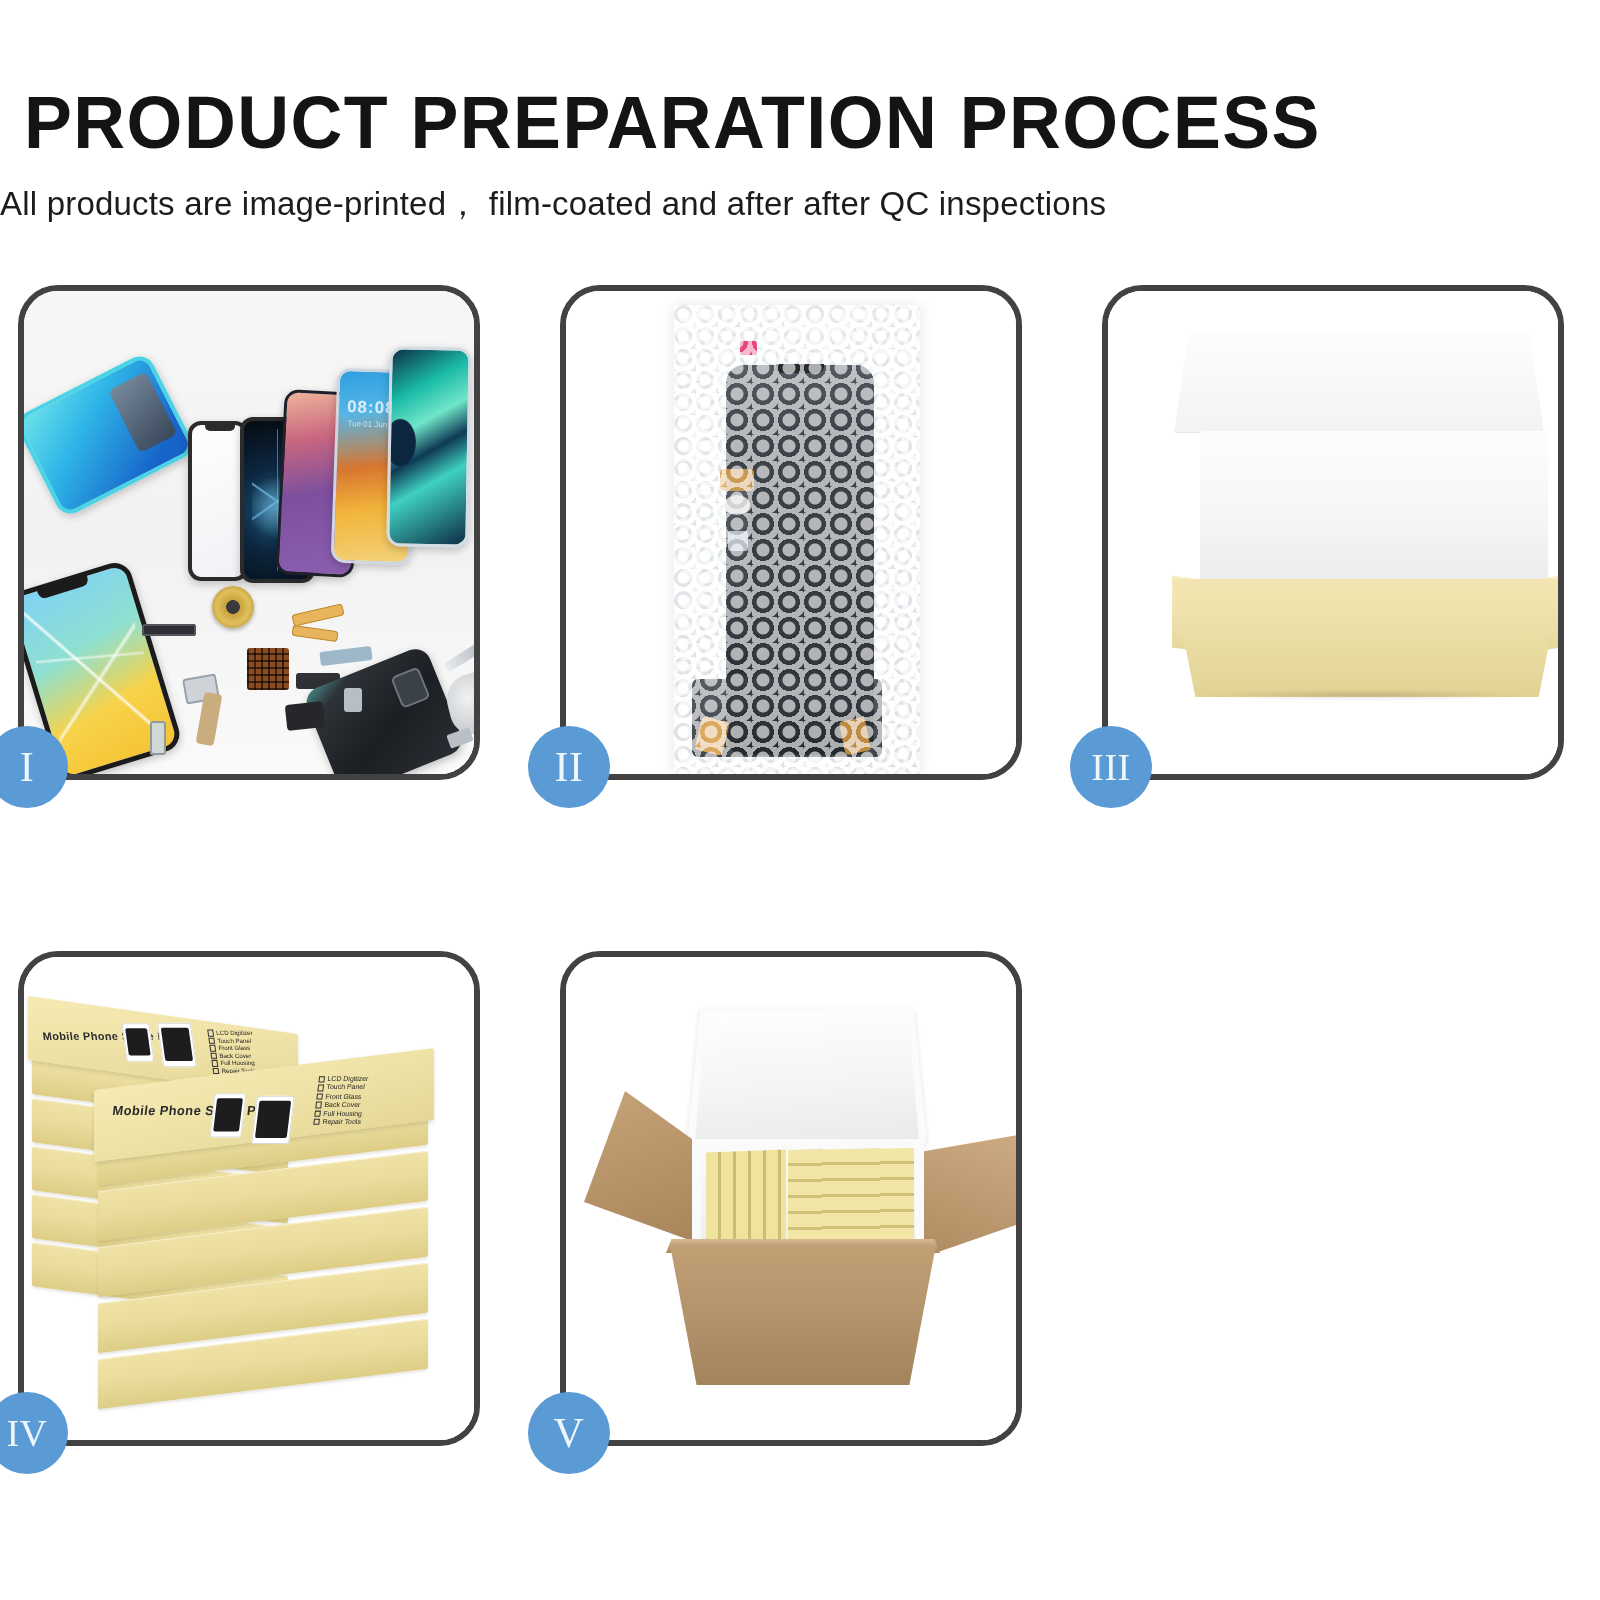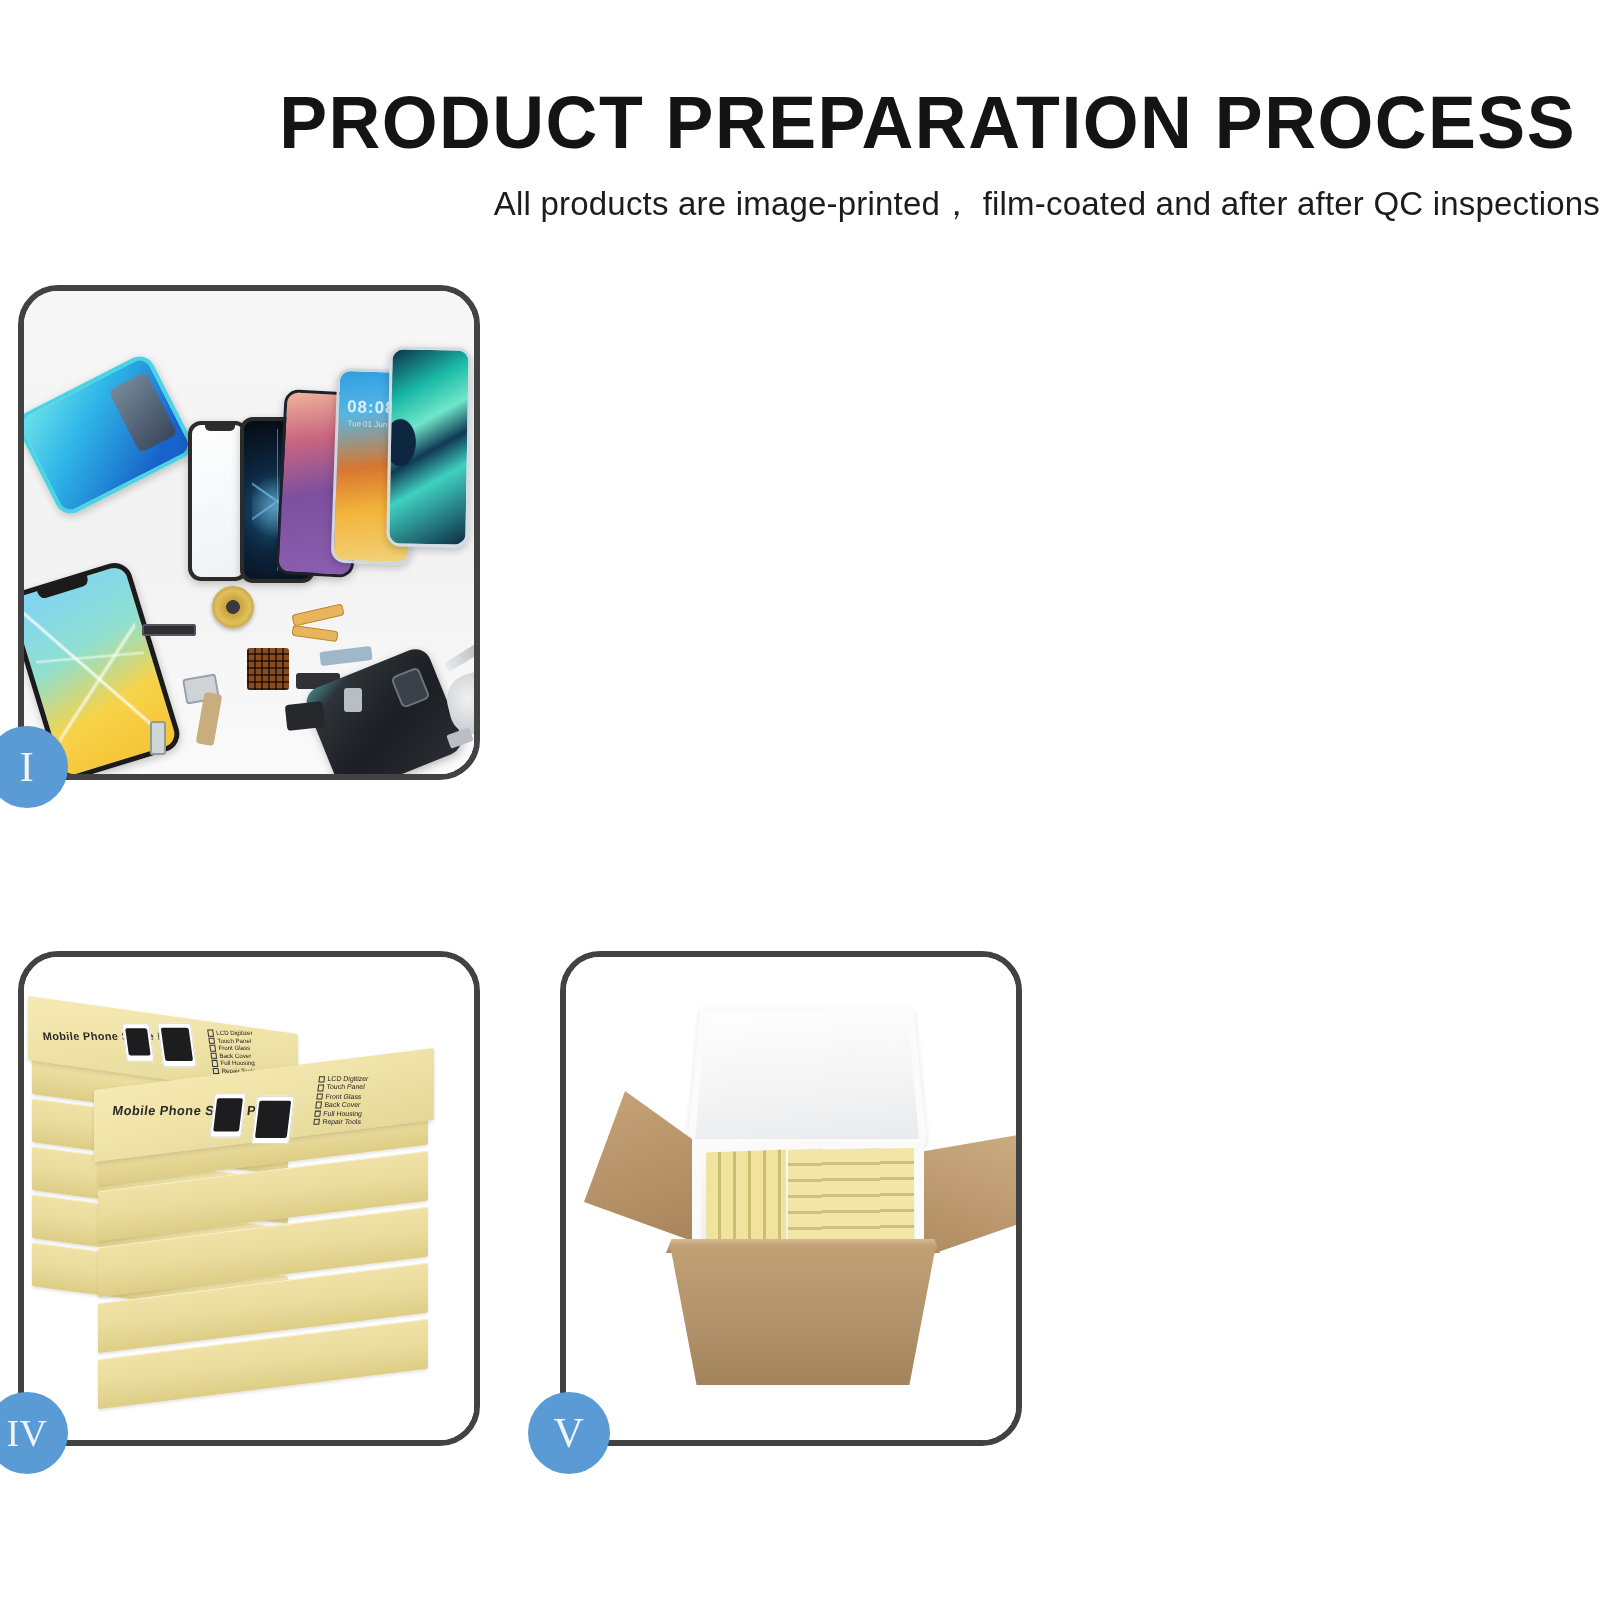--- a/index.html
+++ b/index.html
@@ -18,21 +18,21 @@
     height: 1600px;
     background: #ffffff;
   }
 
   
   #header {
     position: absolute;
     left: 0; top: 0;
     width: 1600px;
     height: 250px;
-    text-align: right;
+    text-align: left;
   }
 
   #page-title {
     font-size: 74px;
     line-height: 86px;
     font-weight: 700;
     letter-spacing: 1.5px;
     color: #141414;
     padding-top: 80px;
     font-family: "Liberation Sans", sans-serif;
@@ -533,21 +533,52 @@
           <div class="cp simtray"></div>
           <div class="cp batt"></div>
           <div class="cp tweezer"></div>
           <div class="cp glove"></div>
           <div class="cp screws"></div>
         </div>
       </div>
       <div class="badge">I</div>
     </div>
 
-
+    <div class="panel r0 c1">
+      <div class="panel-inner">
+        <div class="bubblebg">
+          <div class="bubblepack">
+            <div class="lcdinside"></div>
+            <div class="lcdflex"></div>
+            <div class="lcdflex2"></div>
+            <div class="lcdflex3"></div>
+            <div class="lcdflex4"></div>
+            <div class="lcdbottom"></div>
+            <div class="pinklabel"></div>
+            <div class="bubbleoverlay"></div>
+          </div>
+        </div>
+      </div>
+      <div class="badge">II</div>
+    </div>
+
+    <div class="panel r0 c2">
+      <div class="panel-inner">
+        <div class="p3bg">
+          <div class="p3-lidback"></div>
+          <div class="p3-foam"></div>
+          <div class="p3-bubble"></div>
+          <div class="p3-lipL"></div>
+          <div class="p3-lipR"></div>
+          <div class="p3-front"></div>
+          <div class="p3-shadow"></div>
+        </div>
+      </div>
+      <div class="badge wide">III</div>
+    </div>
 
     <div class="panel r1 c0">
       <div class="panel-inner">
         <div class="p4bg">
 
           <div class="gbox L L5"></div>
           <div class="gbox L L4"></div>
           <div class="gbox L L3"></div>
           <div class="gbox L L2"></div>
           <div class="gbox L L1"></div>

